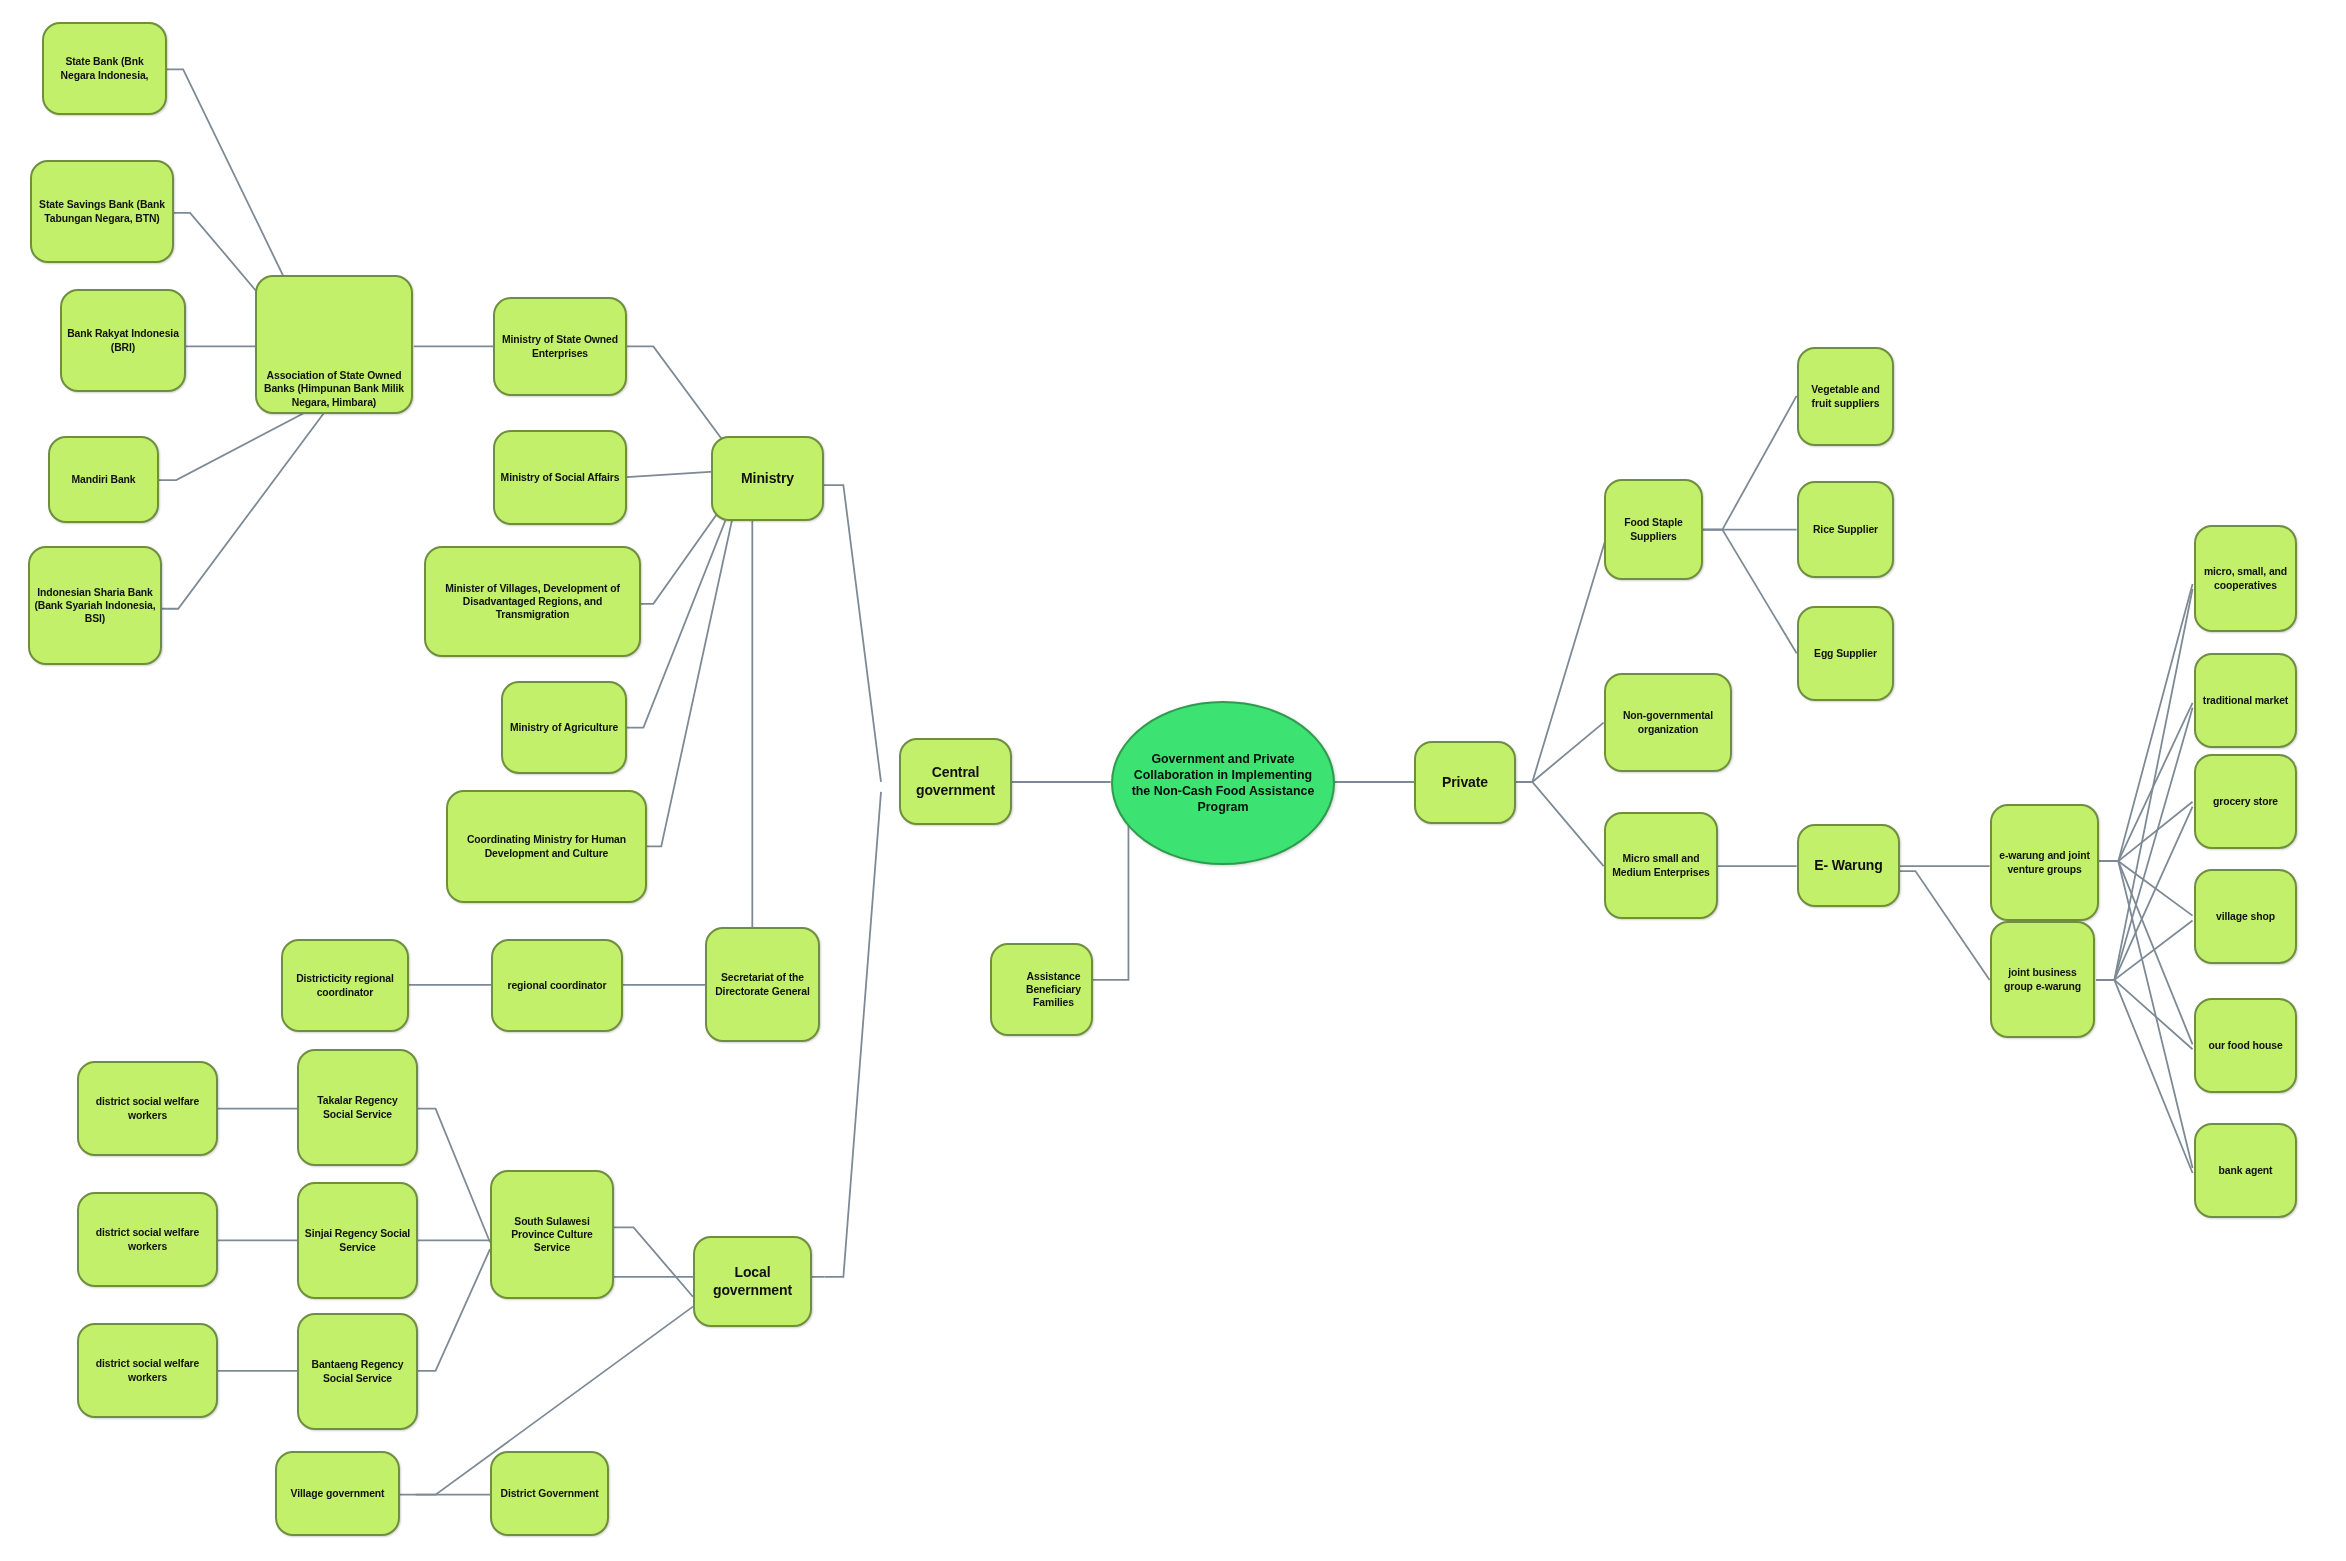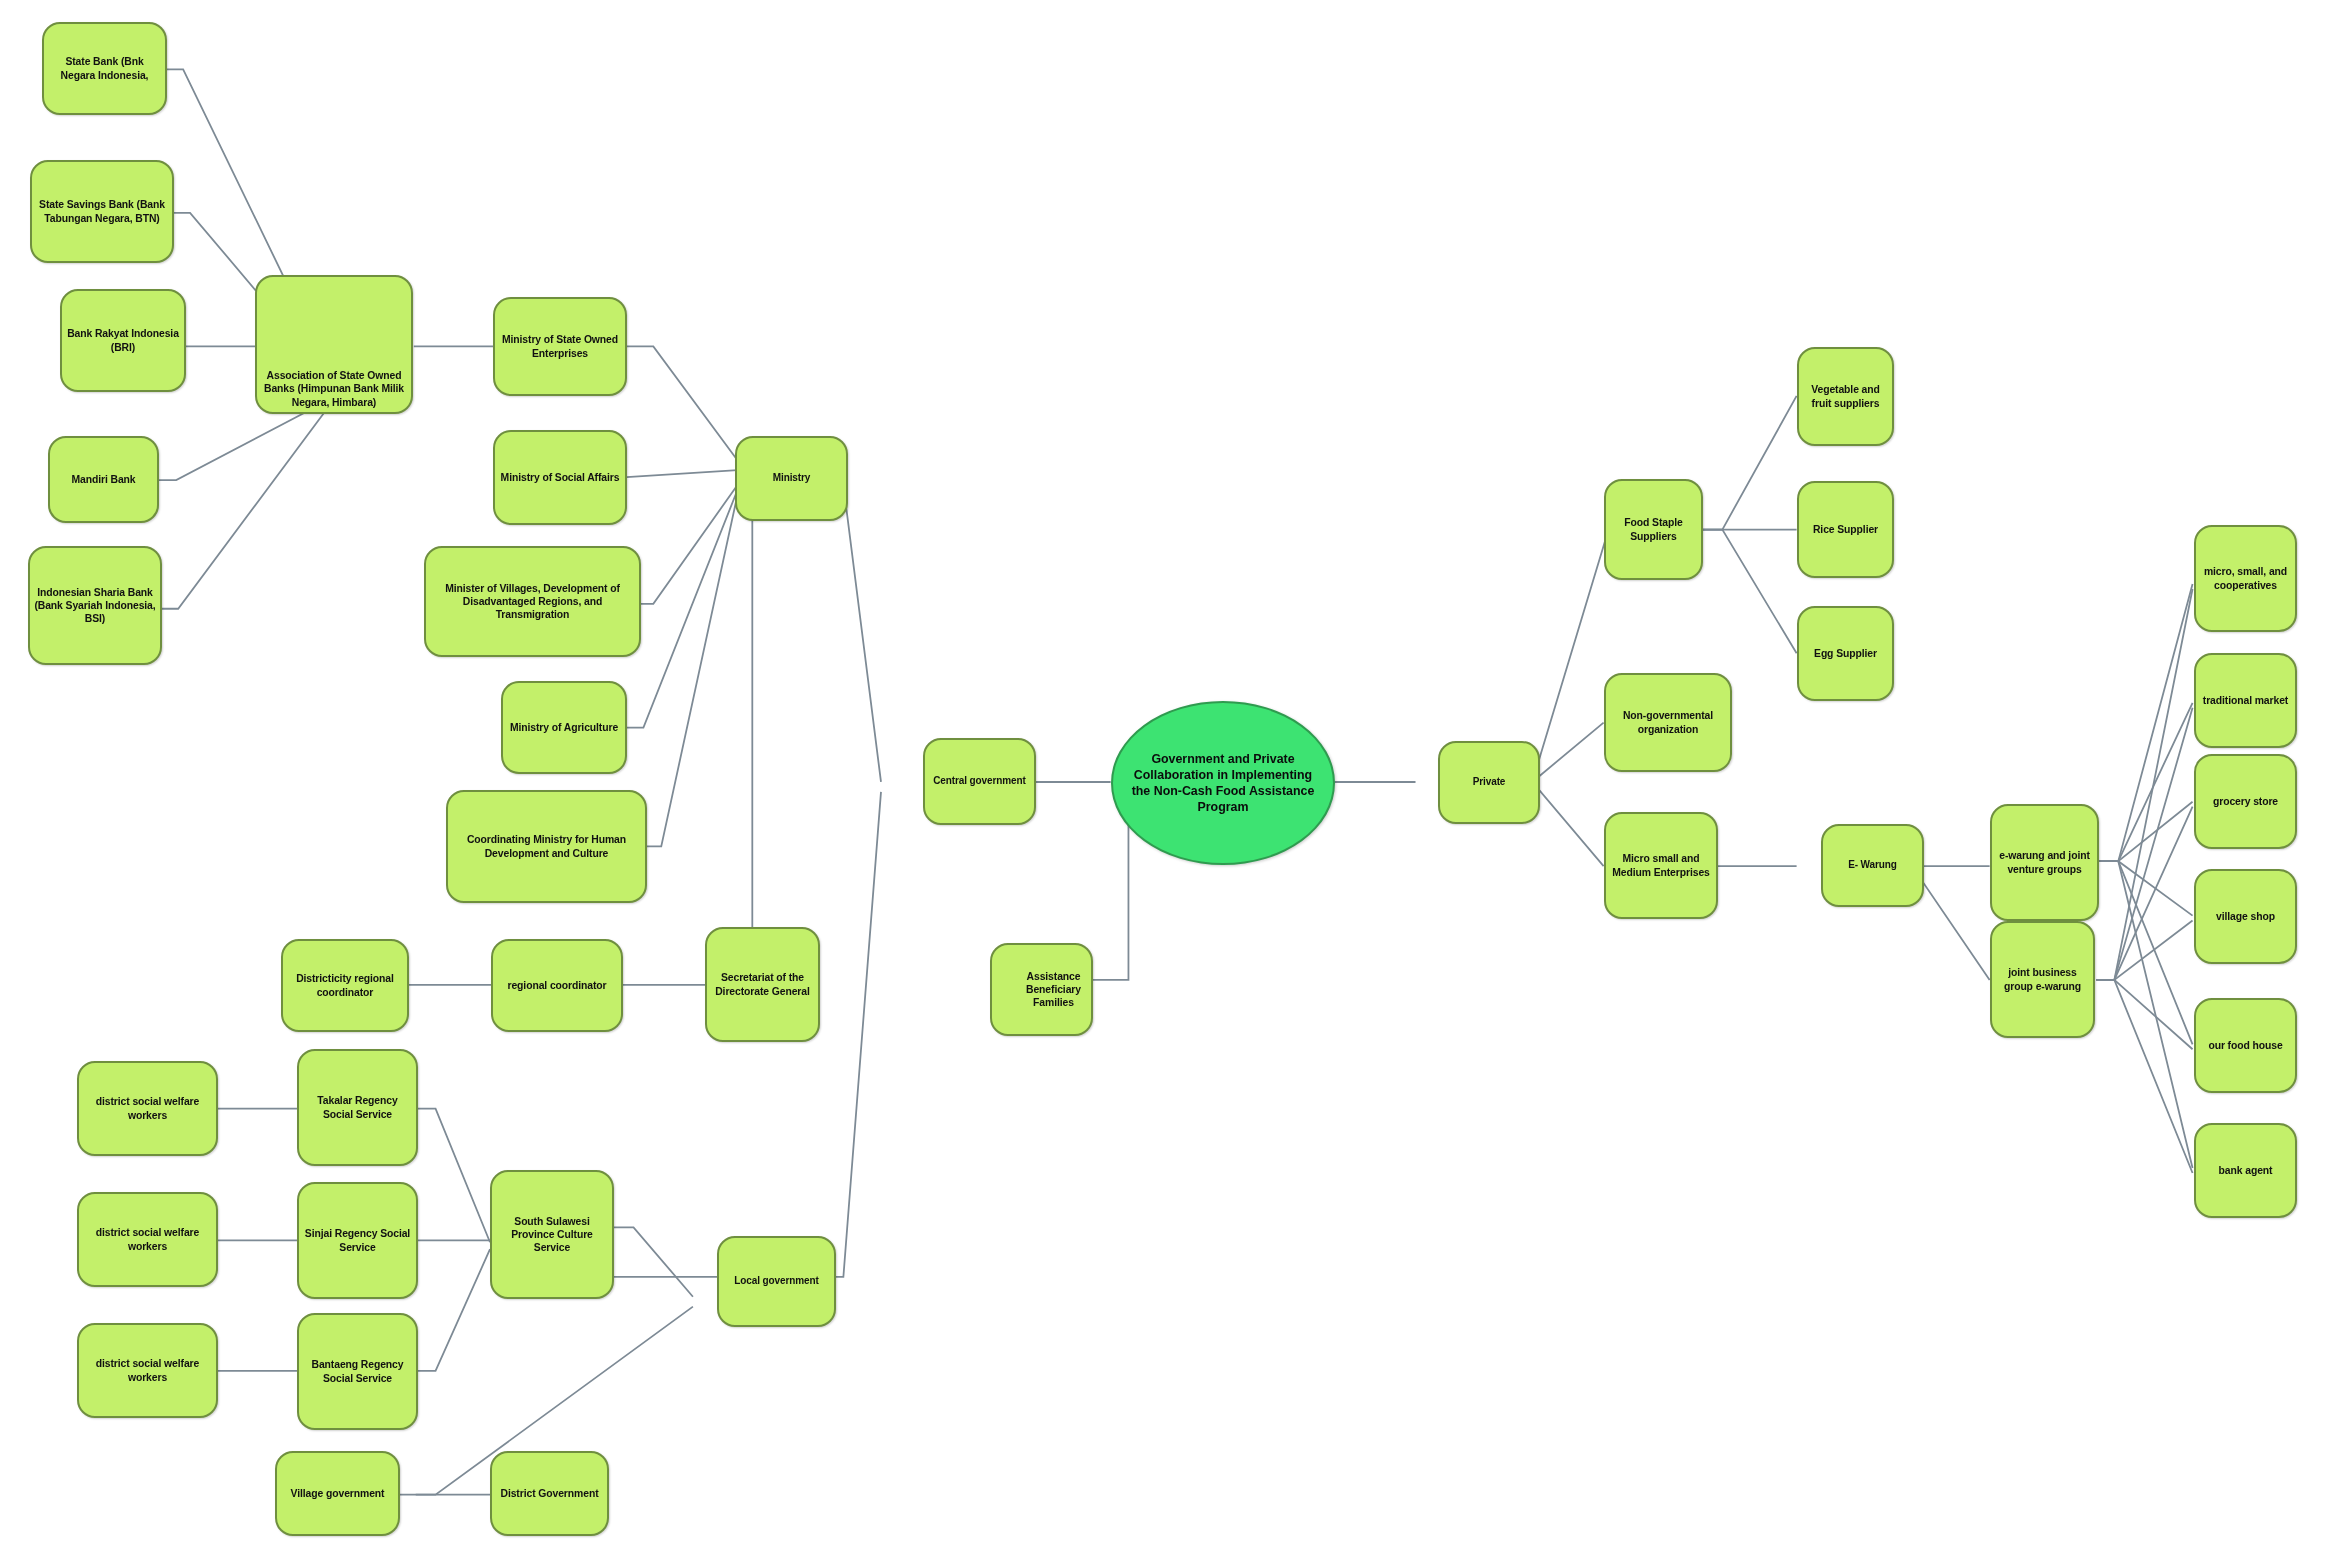--- a/index.html
+++ b/index.html
@@ -41,21 +41,21 @@
     align-items:center;
     justify-content:center;
     text-align:center;
     color:#0b0b0b;
     font-weight:bold;
     line-height:1.3;
     padding:6px 10px;
     box-shadow:1px 1px 3px rgba(0,0,0,0.20);
   }
   .fs10{font-size:10.4px;}
-  .fs11{font-size:10px;margin-left:24px;}
+  .fs11{font-size:14px;}
   .fs12{font-size:12.4px;}
 </style>
 </head>
 <body>
 
 <div id="canvas">
 
   <svg id="edges" viewBox="0 0 2370 1577">
     <g stroke="#7d8a95" stroke-width="1.8" fill="none">
 

